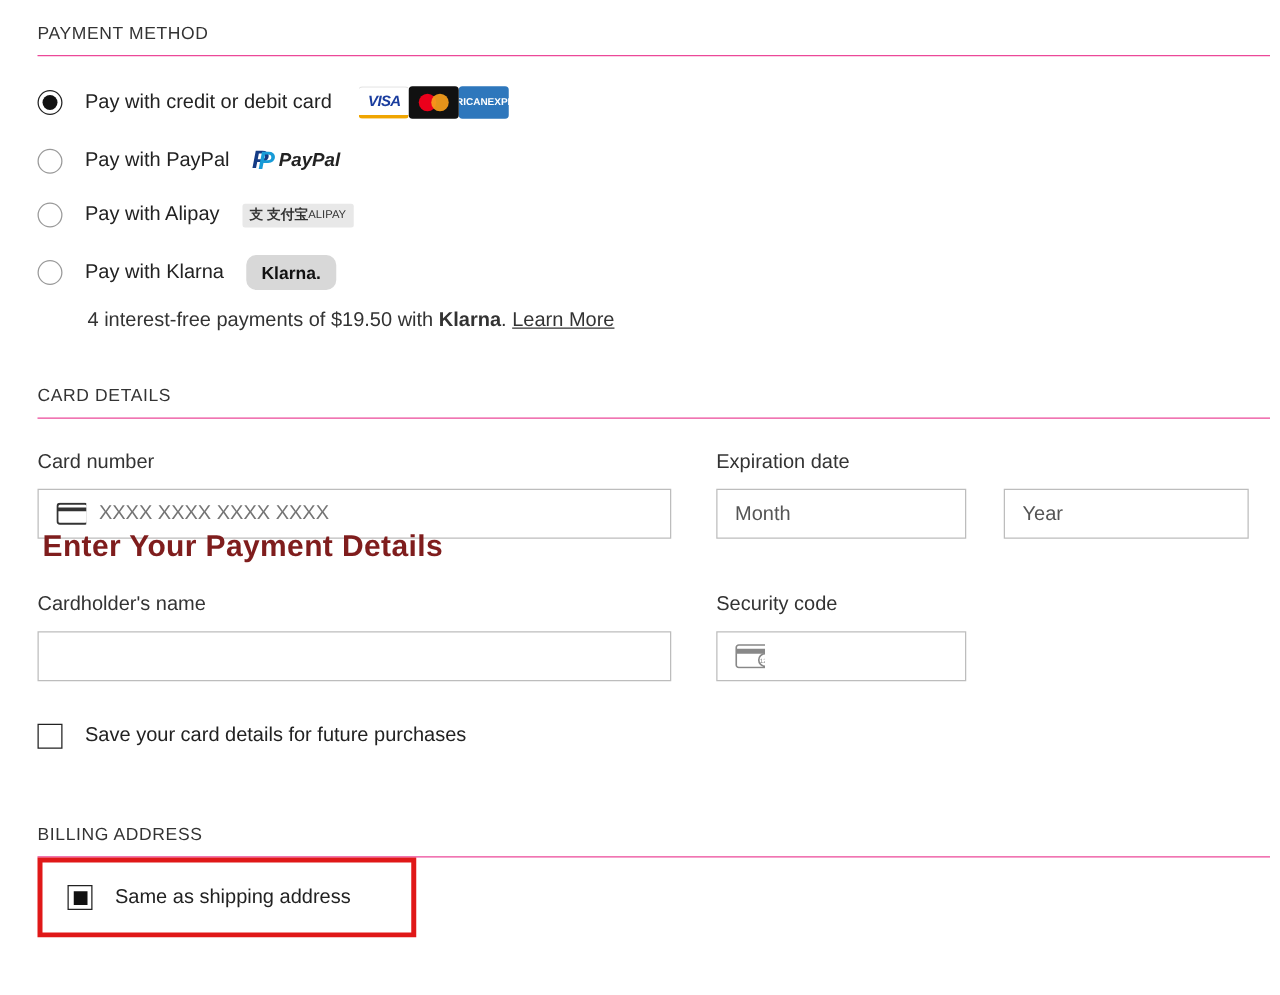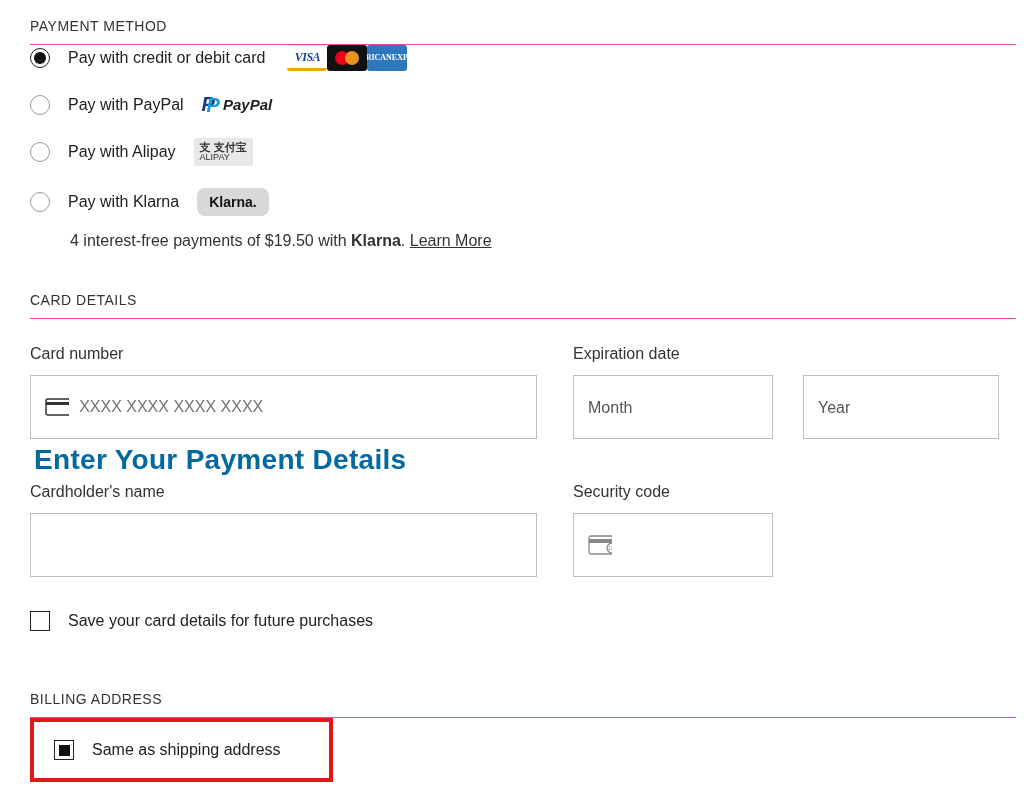--- a/index.html
+++ b/index.html
@@ -12,21 +12,21 @@
   }
   .section-title {
     font-size: 14px;
     letter-spacing: 0.5px;
     color: #333;
     font-weight: 500;
     padding-bottom: 10px;
     border-bottom: 1px solid #ec4899;
     margin-right: 8px;
   }
-  .pm-group { }
+  .pm-group { margin-top: 24px; }
   .pm-option {
     display: flex;
     align-items: center;
     gap: 18px;
     margin-bottom: 22px;
     font-size: 16px;
     color: #222;
   }
   .radio {
     width: 20px; height: 20px;
@@ -36,21 +36,21 @@
     align-items: center; justify-content: center;
     cursor: pointer;
     flex-shrink: 0;
   }
   .radio.unchecked { border-color: #999; }
   .radio-dot {
     width: 12px; height: 12px;
     border-radius: 50%;
     background: #111;
   }
-  .brands { display: flex; gap: 0; align-items: flex-end; margin-left: 4px; font-family: Liberation Serif, serif; }
+  .brands { display: flex; gap: 0; align-items: flex-end; margin-left: 4px; }
   .card-chip {
     width: 40px; height: 26px;
     border-radius: 3px;
     display: inline-flex; align-items: center; justify-content: center;
   }
   .visa {
     background: #fff;
     border-top: 1px solid #e0e0e0;
     border-bottom: 3px solid #f0a500;
     color: #1a3d9e;
@@ -72,57 +72,57 @@
   .pp-mark {
     font-weight: 900; font-style: italic; font-size: 20px;
     color: #143b85; position: relative;
   }
   .pp-mark::after {
     content: "P"; position: absolute; left: 5px; top: 1px; color: #189bd7;
   }
   .pp-text { font-weight: 800; font-style: italic; color: #222; font-size: 15px; margin-left: 6px; }
   .alipay {
     background: #e8e8e8; color: #333; font-size: 9px; padding: 4px 6px;
-    border-radius: 2px; display: inline-flex; flex-direction: column; line-height: 1;
+    border-radius: 2px; display: inline-flex; flex-direction: row; line-height: 1;
   }
   .alipay .top { font-size: 11px; font-weight: 700; }
   .klarna {
     background: #d8d8d8; color: #111; font-weight: 800;
     padding: 6px 12px; font-size: 14px; border-radius: 8px;
   }
   .klarna-note {
     font-size: 16px; color: #333; margin-left: 40px; margin-bottom: 26px;
   }
   .klarna-brand { font-weight: 700; }
   .learn-more { text-decoration: underline; cursor: pointer; }
   .field-section { margin-top: 42px; }
   .field-row { display: flex; gap: 36px; margin-top: 26px; align-items: flex-end; }
   .field { display: flex; flex-direction: column; }
   .field-label { font-size: 16px; color: #333; margin-bottom: 12px; }
   .input-wrap {
     border: 1px solid #bdbdbd;
-    height: 64px;
+    height: 40px;
     display: flex; align-items: center;
     padding: 16px 14px;
     gap: 10px;
     background: #fff;
   }
   .input-wrap input, .input-wrap select {
     border: none; outline: none; font-size: 16px; color: #666; width: 100%;
     background: transparent;
   }
   .input-wrap select { appearance: none; color: #555; }
   .w-wide { width: 507px; }
   .w-med  { width: 200px; }
   .w-sm   { width: 196px; }
   .overlay-instruction {
     position: absolute;
-    left: 34px; top: 444px;
-    color: #0369a1;
-    font-size: 28px;
+    left: 34px; top: 424px;
+    color: #7f1d1d;
+    font-size: 24px;
     font-weight: 800;
     letter-spacing: 0.3px;
     pointer-events: none;
   }
   .checkbox {
     width: 20px; height: 20px;
     border: 1.5px solid #222;
     display: inline-flex;
     align-items: center;
     justify-content: center;

